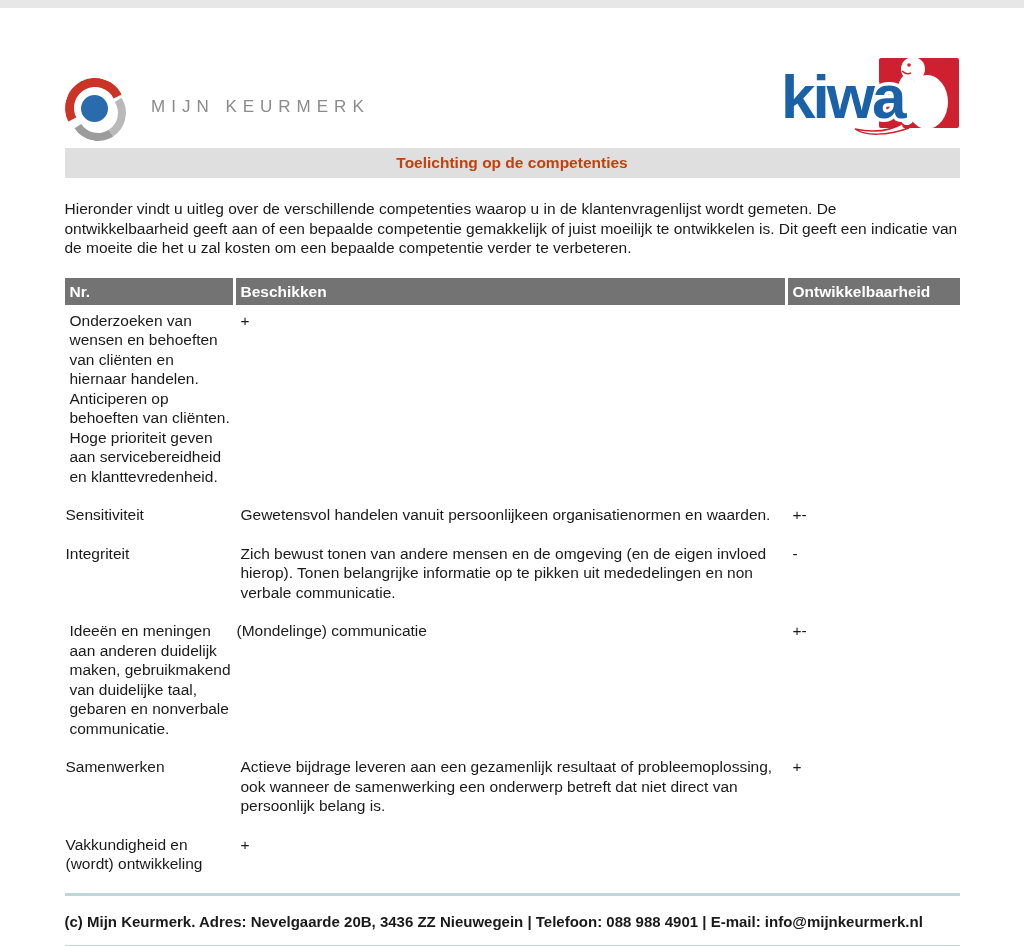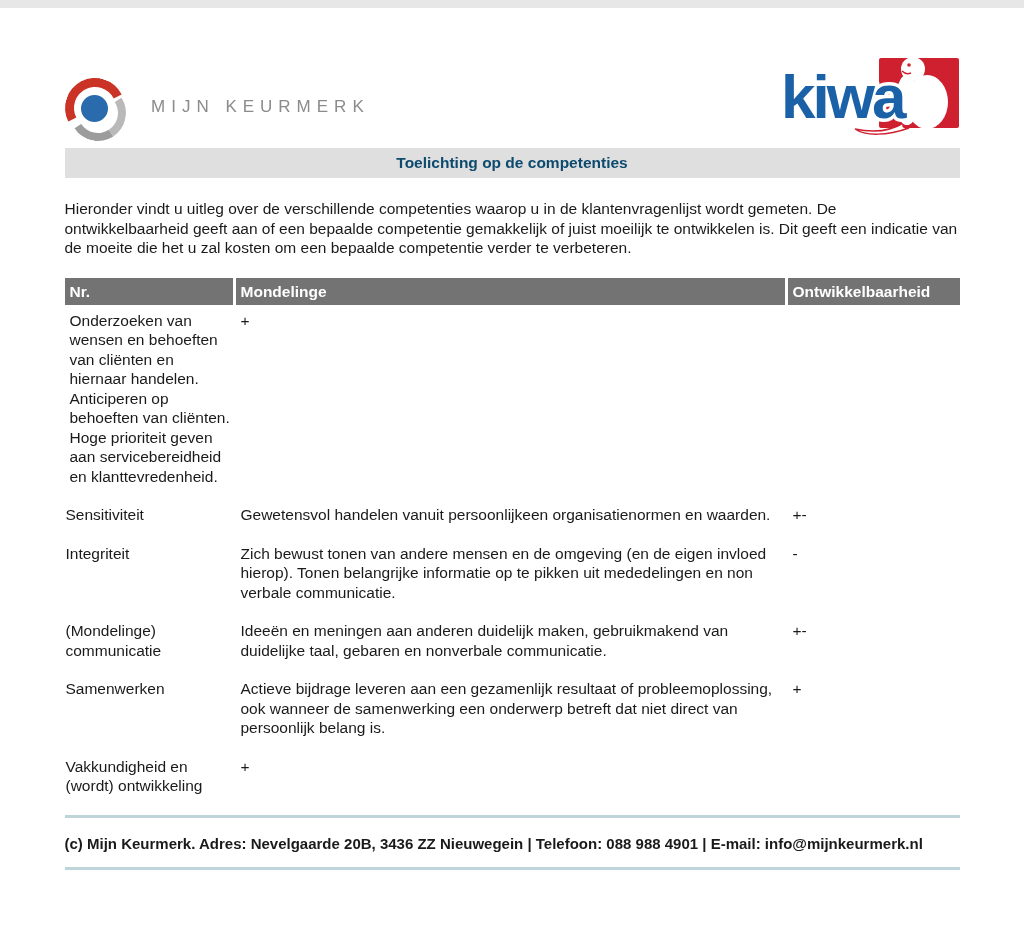--- a/index.html
+++ b/index.html
@@ -20,21 +20,21 @@
   .mk-ring-red{position:absolute;left:2px;top:2px;width:42px;height:42px;border-radius:50%;
     border:9px solid transparent;border-top-color:#ca3326;border-left-color:#ca3326;
     transform:rotate(18deg);}
   .mk-center{position:absolute;left:16px;top:17px;width:27px;height:27px;border-radius:50%;
     background:#2a6bad;border:2px solid #fff;}
   .mk-text{margin-left:26px;font-size:17px;letter-spacing:6px;color:#8b8b8b;font-weight:400;}
   .kiwa-logo{position:absolute;right:-2px;top:0;width:182px;height:88px;}
 
   
   .title-bar{background:#dfdfdf;height:30px;line-height:30px;text-align:center;
-    font-weight:bold;font-size:15.5px;color:#0c4a6e;margin-top:8px;}
+    font-weight:bold;font-size:15.5px;color:#c2410c;margin-top:8px;}
 
   
   .intro{margin-top:21px;font-size:15.5px;line-height:19.6px;color:#1a1a1a;width:895px;}
 
   
   .comp-table{margin-top:20px;}
   .thead{display:grid;grid-template-columns:168px 549px 1fr;column-gap:3px;}
   .thead .th{background:#737373;color:#fff;font-weight:bold;font-size:15.5px;
     height:27px;line-height:27px;padding-left:5px;}
   .tbody{margin-top:6px;}
@@ -80,42 +80,42 @@
 </div>
 
 <div class="content">
   <div class="title-bar">Toelichting op de competenties</div>
 
   <p class="intro">Hieronder vindt u uitleg over de verschillende competenties waarop u in de klantenvragenlijst wordt gemeten. De ontwikkelbaarheid geeft aan of een bepaalde competentie gemakkelijk of juist moeilijk te ontwikkelen is. Dit geeft een indicatie van de moeite die het u zal kosten om een bepaalde competentie verder te verbeteren.</p>
 
   <div class="comp-table">
     <div class="thead">
       <div class="th">Nr.</div>
-      <div class="th">Mondelinge</div>
+      <div class="th">Beschikken</div>
       <div class="th">Ontwikkelbaarheid</div>
     </div>
 
     <div class="tbody">
       <div class="trow">
         <div class="td def">Onderzoeken van wensen en behoeften van cliënten en hiernaar handelen. Anticiperen op behoeften van cliënten. Hoge prioriteit geven aan servicebereidheid en klanttevredenheid.</div>
         <div class="td dev">+</div>
       </div>
       <div class="trow">
         <div class="td name">Sensitiviteit</div>
         <div class="td def">Gewetensvol handelen vanuit persoonlijkeen organisatienormen en waarden.</div>
         <div class="td dev">+-</div>
       </div>
       <div class="trow">
         <div class="td name">Integriteit</div>
         <div class="td def">Zich bewust tonen van andere mensen en de omgeving (en de eigen invloed hierop). Tonen belangrijke informatie op te pikken uit mededelingen en non verbale communicatie.</div>
         <div class="td dev">-</div>
       </div>
       <div class="trow">
+        <div class="td def">Ideeën en meningen aan anderen duidelijk maken, gebruikmakend van duidelijke taal, gebaren en nonverbale communicatie.</div>
         <div class="td name">(Mondelinge) communicatie</div>
-        <div class="td def">Ideeën en meningen aan anderen duidelijk maken, gebruikmakend van duidelijke taal, gebaren en nonverbale communicatie.</div>
         <div class="td dev">+-</div>
       </div>
       <div class="trow">
         <div class="td name">Samenwerken</div>
         <div class="td def">Actieve bijdrage leveren aan een gezamenlijk resultaat of probleemoplossing, ook wanneer de samenwerking een onderwerp betreft dat niet direct van persoonlijk belang is.</div>
         <div class="td dev">+</div>
       </div>
       <div class="trow">
         <div class="td name">Vakkundigheid en (wordt) ontwikkeling</div>
         <div class="td dev">+</div>

